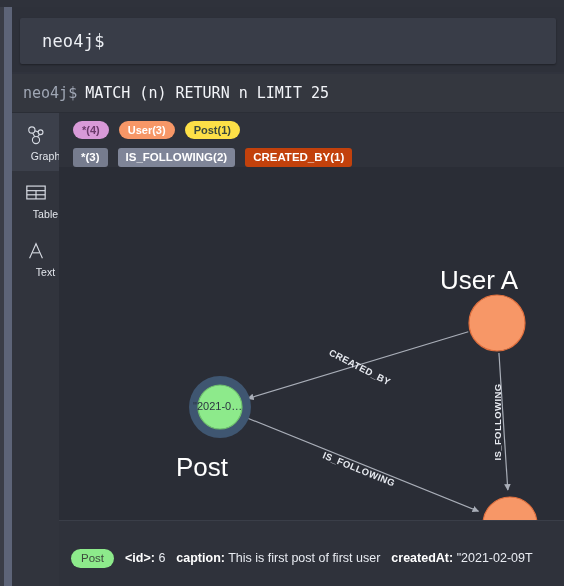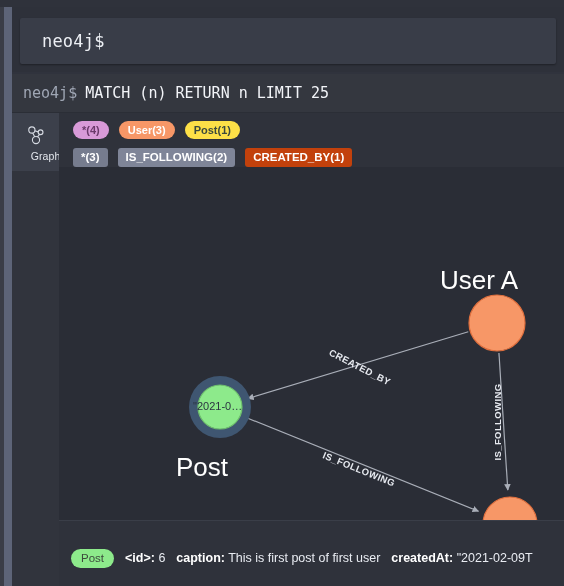--- a/index.html
+++ b/index.html
@@ -231,21 +231,41 @@
             <circle cx="17" cy="9" r="2.6"></circle>
             <circle cx="12" cy="17.5" r="3.9"></circle>
             <path d="M10.6 7.4 L14.5 8.6"></path>
             <path d="M8.4 9.7 L10.6 14"></path>
             <path d="M16 11.4 L13.6 14"></path>
           </svg>
         </span>
         <span class="rail-label">Graph</span>
       </div>
 
-
+      <div class="rail-item">
+        <span class="rail-ico">
+          <svg width="22" height="19" viewBox="0 0 24 20" fill="none" stroke="#d7dbe3" stroke-width="1.3">
+            <rect x="2" y="3" width="20" height="14"></rect>
+            <path d="M2 8 H22"></path>
+            <path d="M2 12.5 H22"></path>
+            <path d="M12 8 V17"></path>
+          </svg>
+        </span>
+        <span class="rail-label">Table</span>
+      </div>
+
+      <div class="rail-item">
+        <span class="rail-ico">
+          <svg width="22" height="22" viewBox="0 0 24 24" fill="none" stroke="#d7dbe3" stroke-width="1.2">
+            <path d="M5 20 L12 4 L19 20"></path>
+            <path d="M8 14 H16"></path>
+          </svg>
+        </span>
+        <span class="rail-label">Text</span>
+      </div>
 
     </div>
 
     <div class="chips">
       <div class="chip-row">
         <span class="chip" id="nchip0" style="background: rgb(216, 154, 216); color: rgb(107, 58, 107);">*(4)</span>
         <span class="chip" id="nchip1" style="background: rgb(247, 151, 103); color: rgb(255, 255, 255);">User(3)</span>
         <span class="chip" id="nchip2" style="background: #fde047; color: rgb(60, 74, 60);">Post(1)</span>
       </div>
       <div class="chip-row second">

